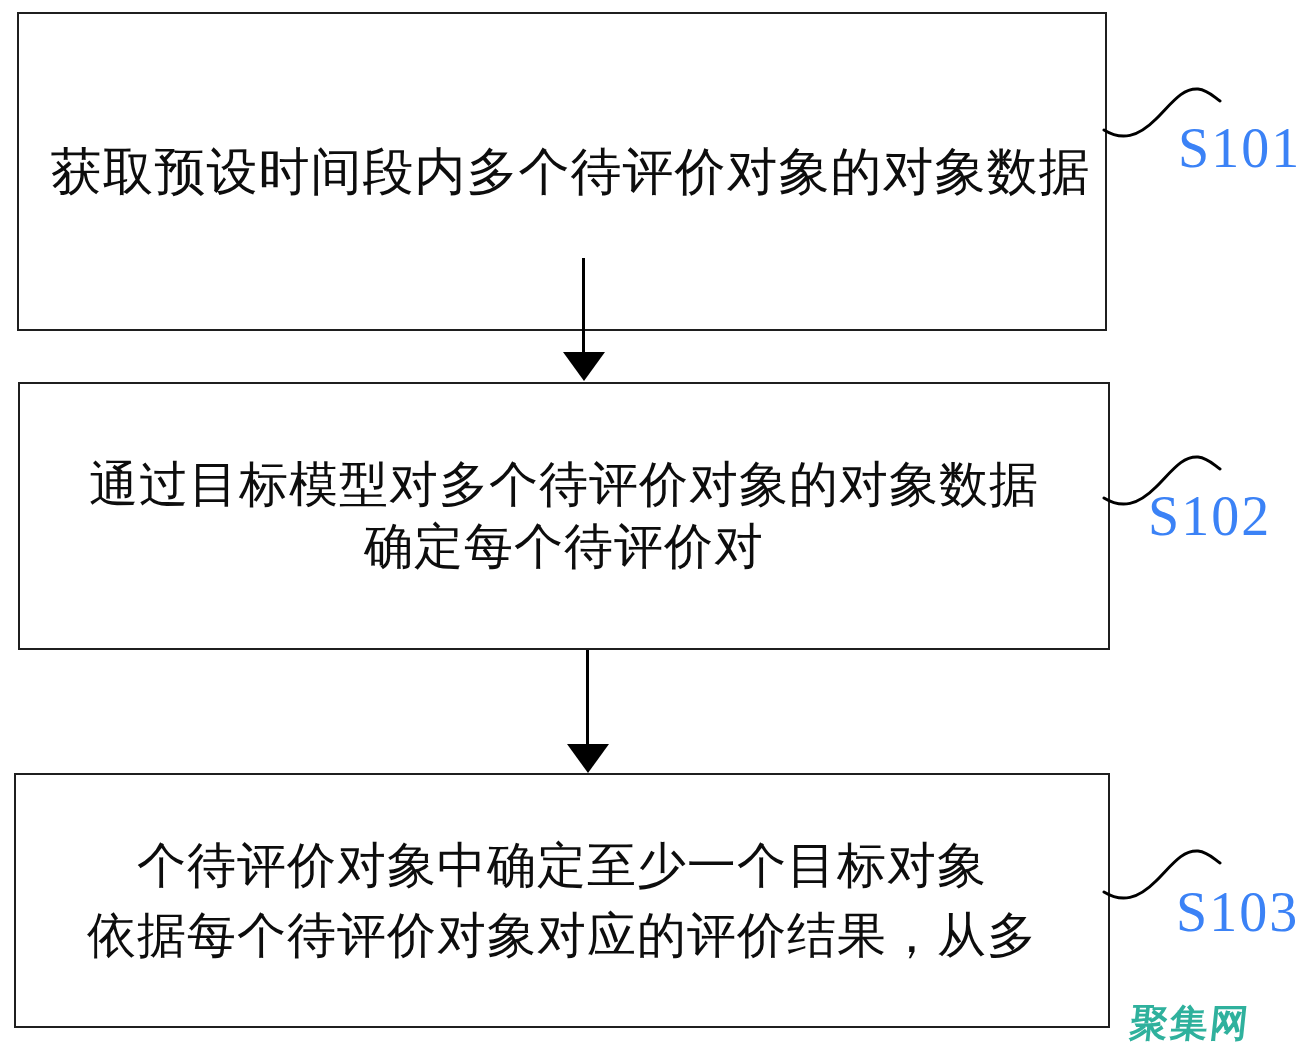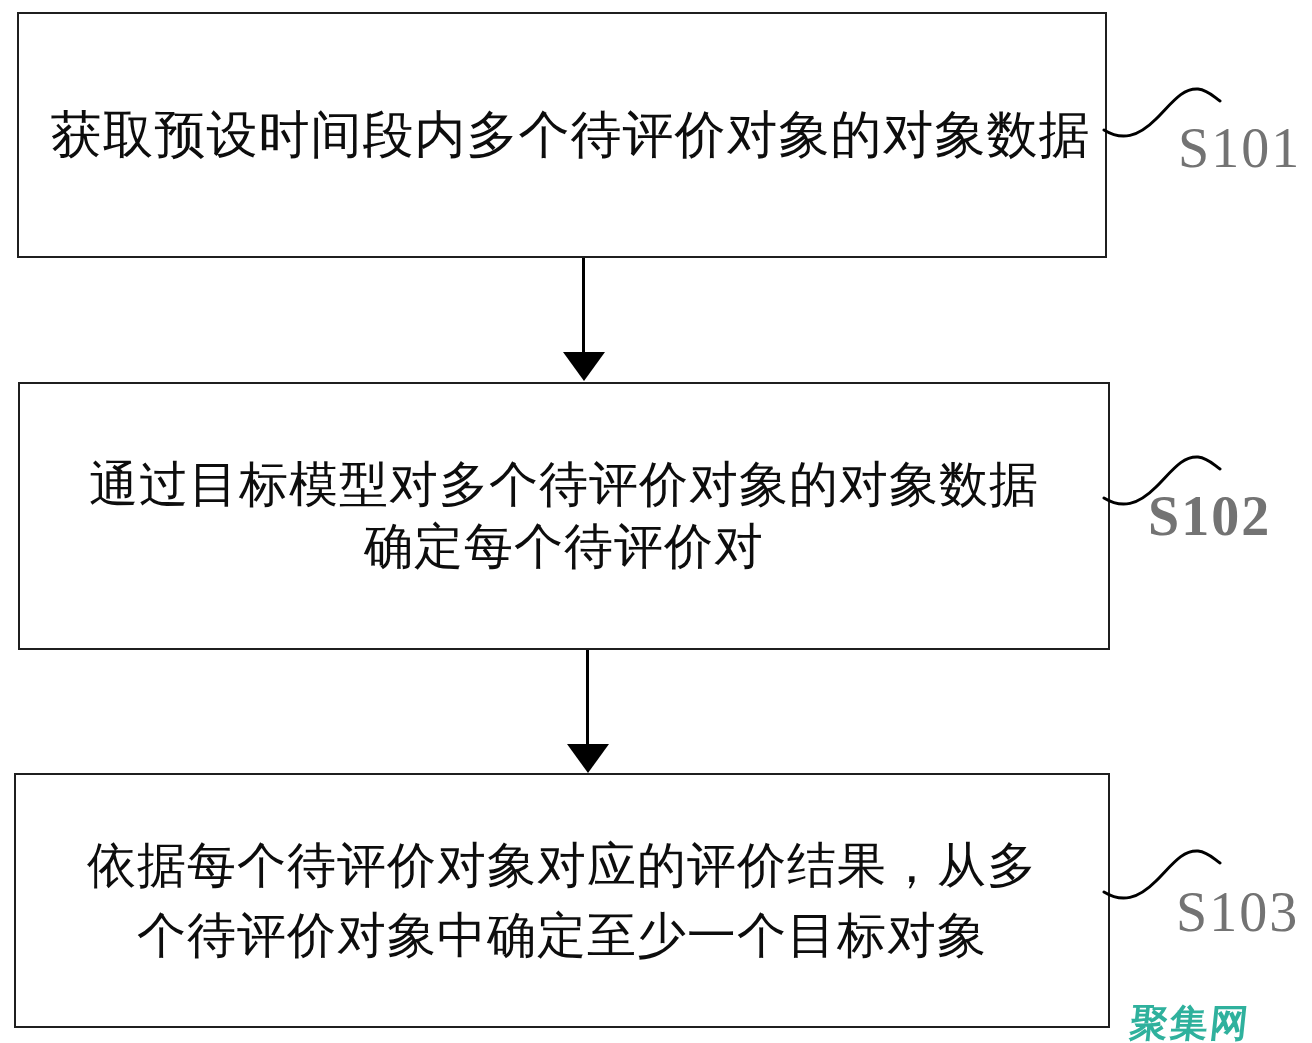--- a/index.html
+++ b/index.html
@@ -46,68 +46,68 @@
     border-right: 21px solid transparent;
     border-top: 29px solid #000000;
   }
   .squiggle {
     position: absolute;
   }
   .step-label {
     position: absolute;
     font-family: "Liberation Serif", "DejaVu Serif", serif;
     font-size: 56px;
-    color: #737373;
+    color: #3b82f6;
     letter-spacing: 2px;
     white-space: nowrap;
   }
   .watermark {
     position: absolute;
     font-family: "DejaVu Sans", "Liberation Sans", sans-serif;
     font-weight: bold;
     font-size: 38px;
     letter-spacing: 2px;
     transform: skewX(-6deg);
     white-space: nowrap;
   }
 </style>
 </head>
 <body>
 
 <div class="canvas">
 
-  <div class="flow-box" style="left:17px; top:12px; width:1090px; height:246px;padding-left:17px;">
+  <div class="flow-box" style="left:17px; top:12px; width:1090px; height:319px;padding-left:17px;">
     <div class="box-line" style="font-size:51px;">获取预设时间段内多个待评价对象的对象数据</div>
   </div>
 
   <div class="arrow-shaft" style="left:582px; top:258px; height:96px;"></div>
   <div class="arrow-head" style="left:563px; top:352px;"></div>
 
   <div class="flow-box" style="left:18px; top:382px; width:1092px; height:268px;align-items:center;">
     <div class="box-line">通过目标模型对多个待评价对象的对象数据</div>
     <div class="box-line">确定每个待评价对</div>
   </div>
 
   <div class="arrow-shaft" style="left:586px; top:650px; height:96px;"></div>
   <div class="arrow-head" style="left:567px; top:744px;"></div>
 
   <div class="flow-box" style="left:14px; top:773px; width:1096px; height:255px;">
+    <div class="box-line" style="line-height:70px;">个待评价对象中确定至少一个目标对象</div>
     <div class="box-line" style="line-height:70px;">依据每个待评价对象对应的评价结果，从多</div>
-    <div class="box-line" style="line-height:70px;">个待评价对象中确定至少一个目标对象</div>
   </div>
 
   <svg class="squiggle" style="left:1102px; top:84px;" width="122" height="62" viewBox="0 0 122 62">
     <path d="M 2 46 C 20 57, 36 53, 54 35 C 70 19, 80 4, 96 5 C 106 6, 112 13, 118 17" fill="none" stroke="#000000" stroke-width="3" stroke-linecap="round"></path>
   </svg>
   <div class="step-label" style="left:1178px; top:116px;">S101</div>
 
   <svg class="squiggle" style="left:1102px; top:452px;" width="122" height="62" viewBox="0 0 122 62">
     <path d="M 2 46 C 20 57, 36 53, 54 35 C 70 19, 80 4, 96 5 C 106 6, 112 13, 118 17" fill="none" stroke="#000000" stroke-width="3" stroke-linecap="round"></path>
   </svg>
-  <div class="step-label" style="left:1148px; top:484px;font-weight:bold;">S102</div>
+  <div class="step-label" style="left:1148px; top:484px;">S102</div>
 
   <svg class="squiggle" style="left:1102px; top:846px;" width="122" height="62" viewBox="0 0 122 62">
     <path d="M 2 46 C 20 57, 36 53, 54 35 C 70 19, 80 4, 96 5 C 106 6, 112 13, 118 17" fill="none" stroke="#000000" stroke-width="3" stroke-linecap="round"></path>
   </svg>
   <div class="step-label" style="left:1176px; top:880px;text-align:center;">S103</div>
 
   <div class="watermark" style="left: 1130px; top: 998px; color: rgb(47, 177, 157);">聚集网</div>
 
 </div>
 

